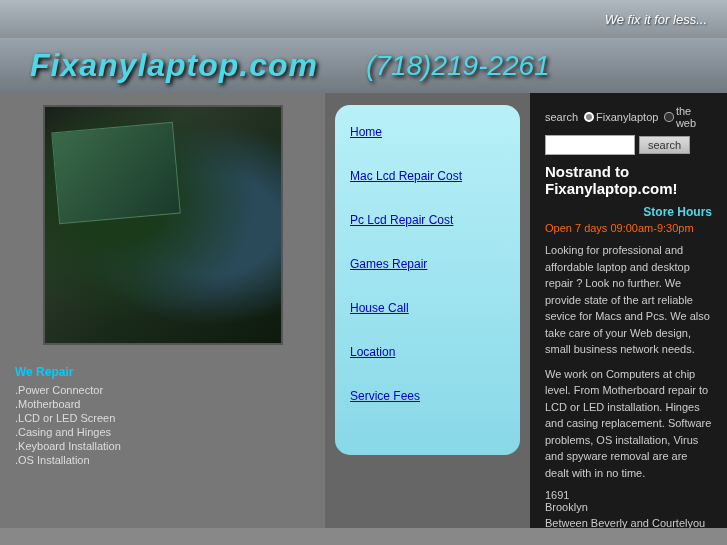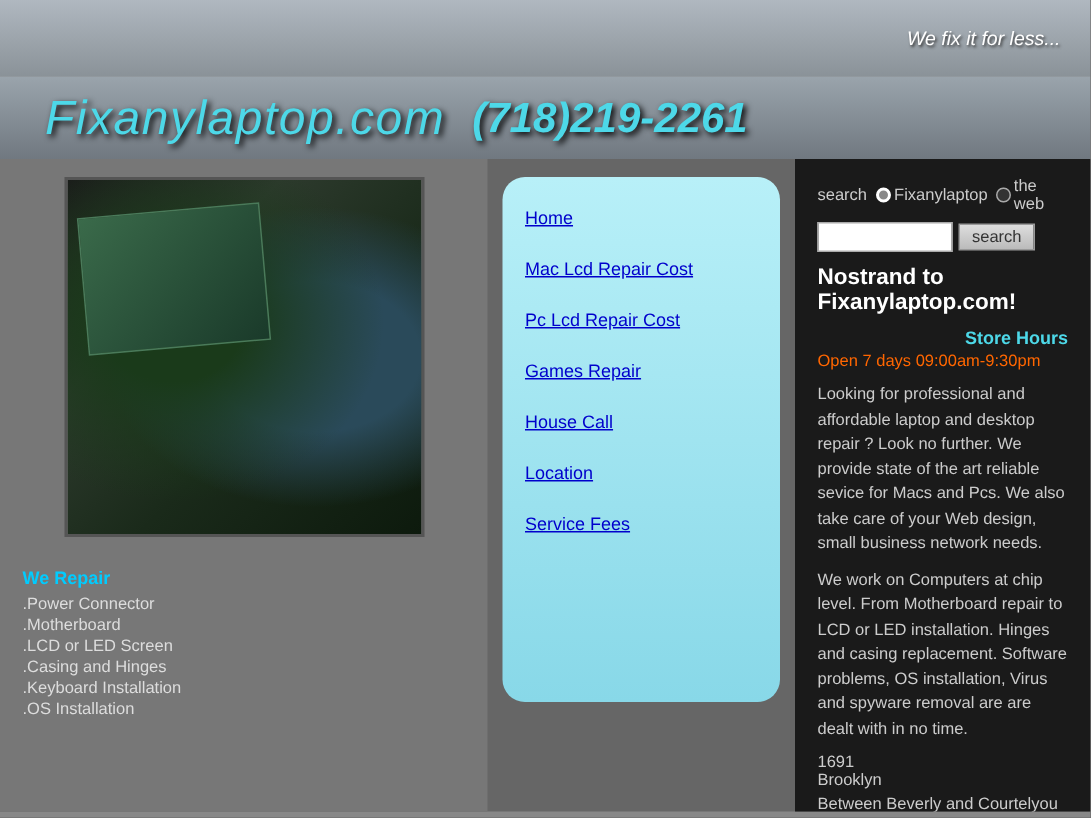--- a/index.html
+++ b/index.html
@@ -8,21 +8,21 @@
       height: 545px;
       overflow: hidden;
       font-family: Arial, sans-serif;
       font-size: 12px;
       background: #888;
     }
 
     
     #top-bar {
       background: linear-gradient(to bottom, #b0b8c0, #8a9298);
-      height: 51px;
+      height: 38px;
       display: flex;
       align-items: center;
       justify-content: flex-end;
       padding-right: 20px;
     }
     #top-bar span {
       color: #fff;
       font-size: 13px;
       font-style: italic;
       text-shadow: 1px 1px 2px #333;
@@ -33,31 +33,31 @@
       background: linear-gradient(to bottom, #9aa4ac, #707880);
       height: 55px;
       display: flex;
       align-items: center;
       padding-left: 30px;
     }
     #logo-bar .site-name {
       font-size: 32px;
       color: #4dd8e8;
       font-style: italic;
-      font-weight: normal;
+      font-weight: bold;
       text-shadow: 2px 2px 4px #000;
       letter-spacing: 1px;
     }
     #logo-bar .phone {
       font-size: 28px;
       color: #4dd8e8;
       font-style: italic;
-      font-weight: bold;
+      font-weight: normal;
       text-shadow: 2px 2px 4px #000;
-      margin-left: 18px;
+      margin-left: 48px;
     }
 
     
     #main {
       display: flex;
       background: #666;
       height: 435px;
     }
 
     
@@ -118,21 +118,21 @@
 
     
     #nav-panel {
       width: 185px;
       background: linear-gradient(to bottom, #b8f0f8, #88d8e8);
       border-radius: 15px;
       margin: 12px 10px;
       padding: 20px 15px;
       display: flex;
       flex-direction: column;
-      gap: 20px;
+      gap: 30px;
       align-self: flex-start;
       height: 350px;
     }
     #nav-panel a {
       color: #0000cc;
       text-decoration: underline;
       font-size: 12px;
       cursor: pointer;
     }
 

